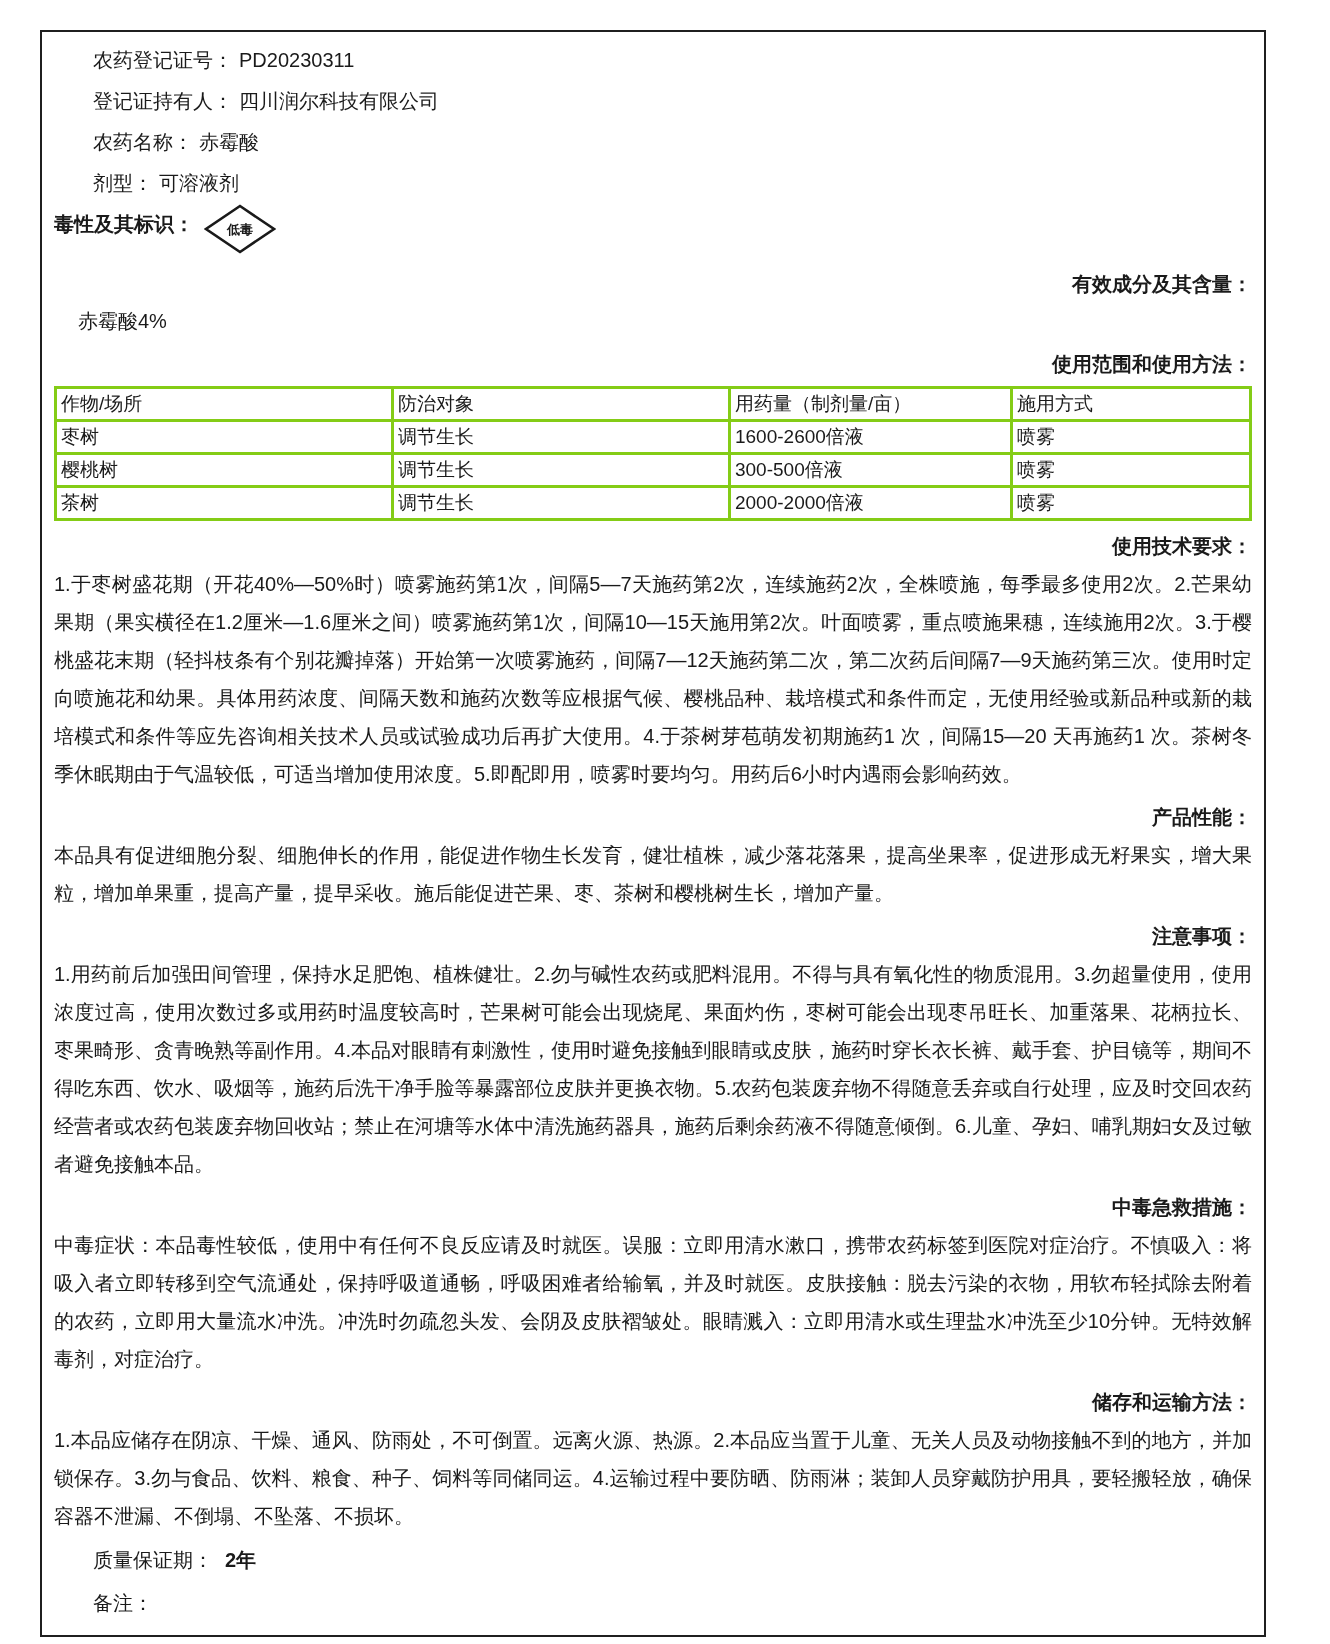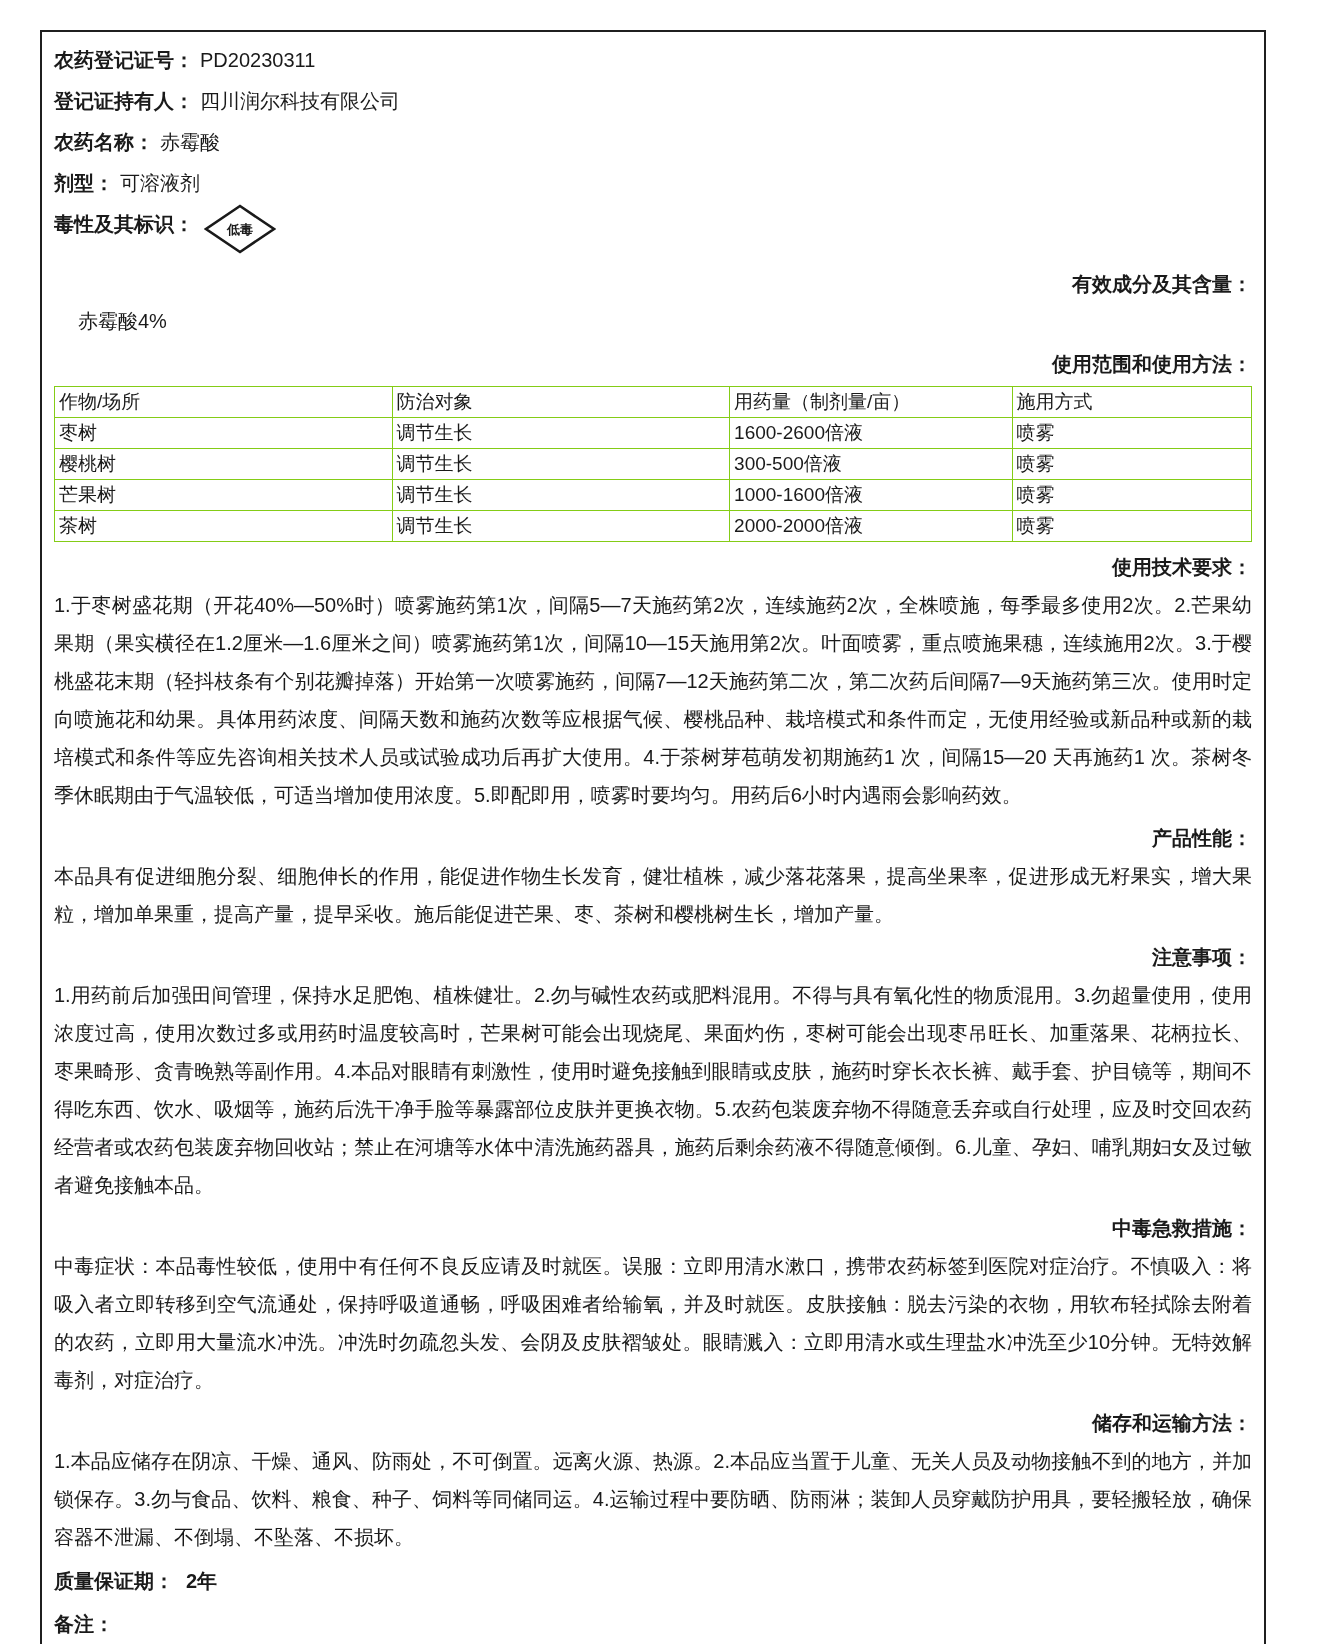--- a/index.html
+++ b/index.html
@@ -20,21 +20,21 @@
     width: 1226px;
     border: 2px solid #1f1f1f;
     background: #ffffff;
     padding: 8px 12px 10px 12px;
   }
   .field-row {
     font-size: 20px;
     line-height: 41px;
     white-space: nowrap;
   }
-  .field-row .lbl { font-weight: bold; }
+  .field-row .lbl { font-weight: normal; margin-left: 39px; }
   .field-row .val { margin-left: 6px; }
   .field-row.bottom { line-height: 43px; }
   .field-row.bottom .val { margin-left: 12px; font-weight: bold; }
   .toxicity-row {
     display: flex;
     align-items: flex-start;
     font-size: 20px;
     line-height: 41px;
     height: 56px;
   }
@@ -52,21 +52,21 @@
     line-height: 37px;
     padding-left: 24px;
   }
   table.usage-table {
     border-collapse: collapse;
     width: 100%;
     margin: 3px 0 6px 0;
     table-layout: fixed;
   }
   table.usage-table th, table.usage-table td {
-    border: 1px solid #84cc16;
+    border: 3px solid #84cc16;
     font-weight: normal;
     text-align: left;
     font-size: 19px;
     padding: 2px 4px;
     height: 31px;
     overflow: hidden;
     white-space: nowrap;
   }
   .col-1 { width: 28.2%; }
   .col-2 { width: 28.2%; }
@@ -127,26 +127,20 @@
           <td>1600-2600倍液</td>
           <td>喷雾</td>
         </tr>
         <tr>
           <td>樱桃树</td>
           <td>调节生长</td>
           <td>300-500倍液</td>
           <td>喷雾</td>
         </tr>
         <tr>
-          <td>芒果树</td>
-          <td>调节生长</td>
-          <td>1000-1600倍液</td>
-          <td>喷雾</td>
-        </tr>
-        <tr>
           <td>茶树</td>
           <td>调节生长</td>
           <td>2000-2000倍液</td>
           <td>喷雾</td>
         </tr>
       </tbody>
     </table>
 
     <div class="heading">使用技术要求：</div>
     <p class="section-body">1.于枣树盛花期（开花40%—50%时）喷雾施药第1次，间隔5—7天施药第2次，连续施药2次，全株喷施，每季最多使用2次。2.芒果幼果期（果实横径在1.2厘米—1.6厘米之间）喷雾施药第1次，间隔10—15天施用第2次。叶面喷雾，重点喷施果穗，连续施用2次。3.于樱桃盛花末期（轻抖枝条有个别花瓣掉落）开始第一次喷雾施药，间隔7—12天施药第二次，第二次药后间隔7—9天施药第三次。使用时定向喷施花和幼果。具体用药浓度、间隔天数和施药次数等应根据气候、樱桃品种、栽培模式和条件而定，无使用经验或新品种或新的栽培模式和条件等应先咨询相关技术人员或试验成功后再扩大使用。4.于茶树芽苞萌发初期施药1 次，间隔15—20 天再施药1 次。茶树冬季休眠期由于气温较低，可适当增加使用浓度。5.即配即用，喷雾时要均匀。用药后6小时内遇雨会影响药效。</p>

